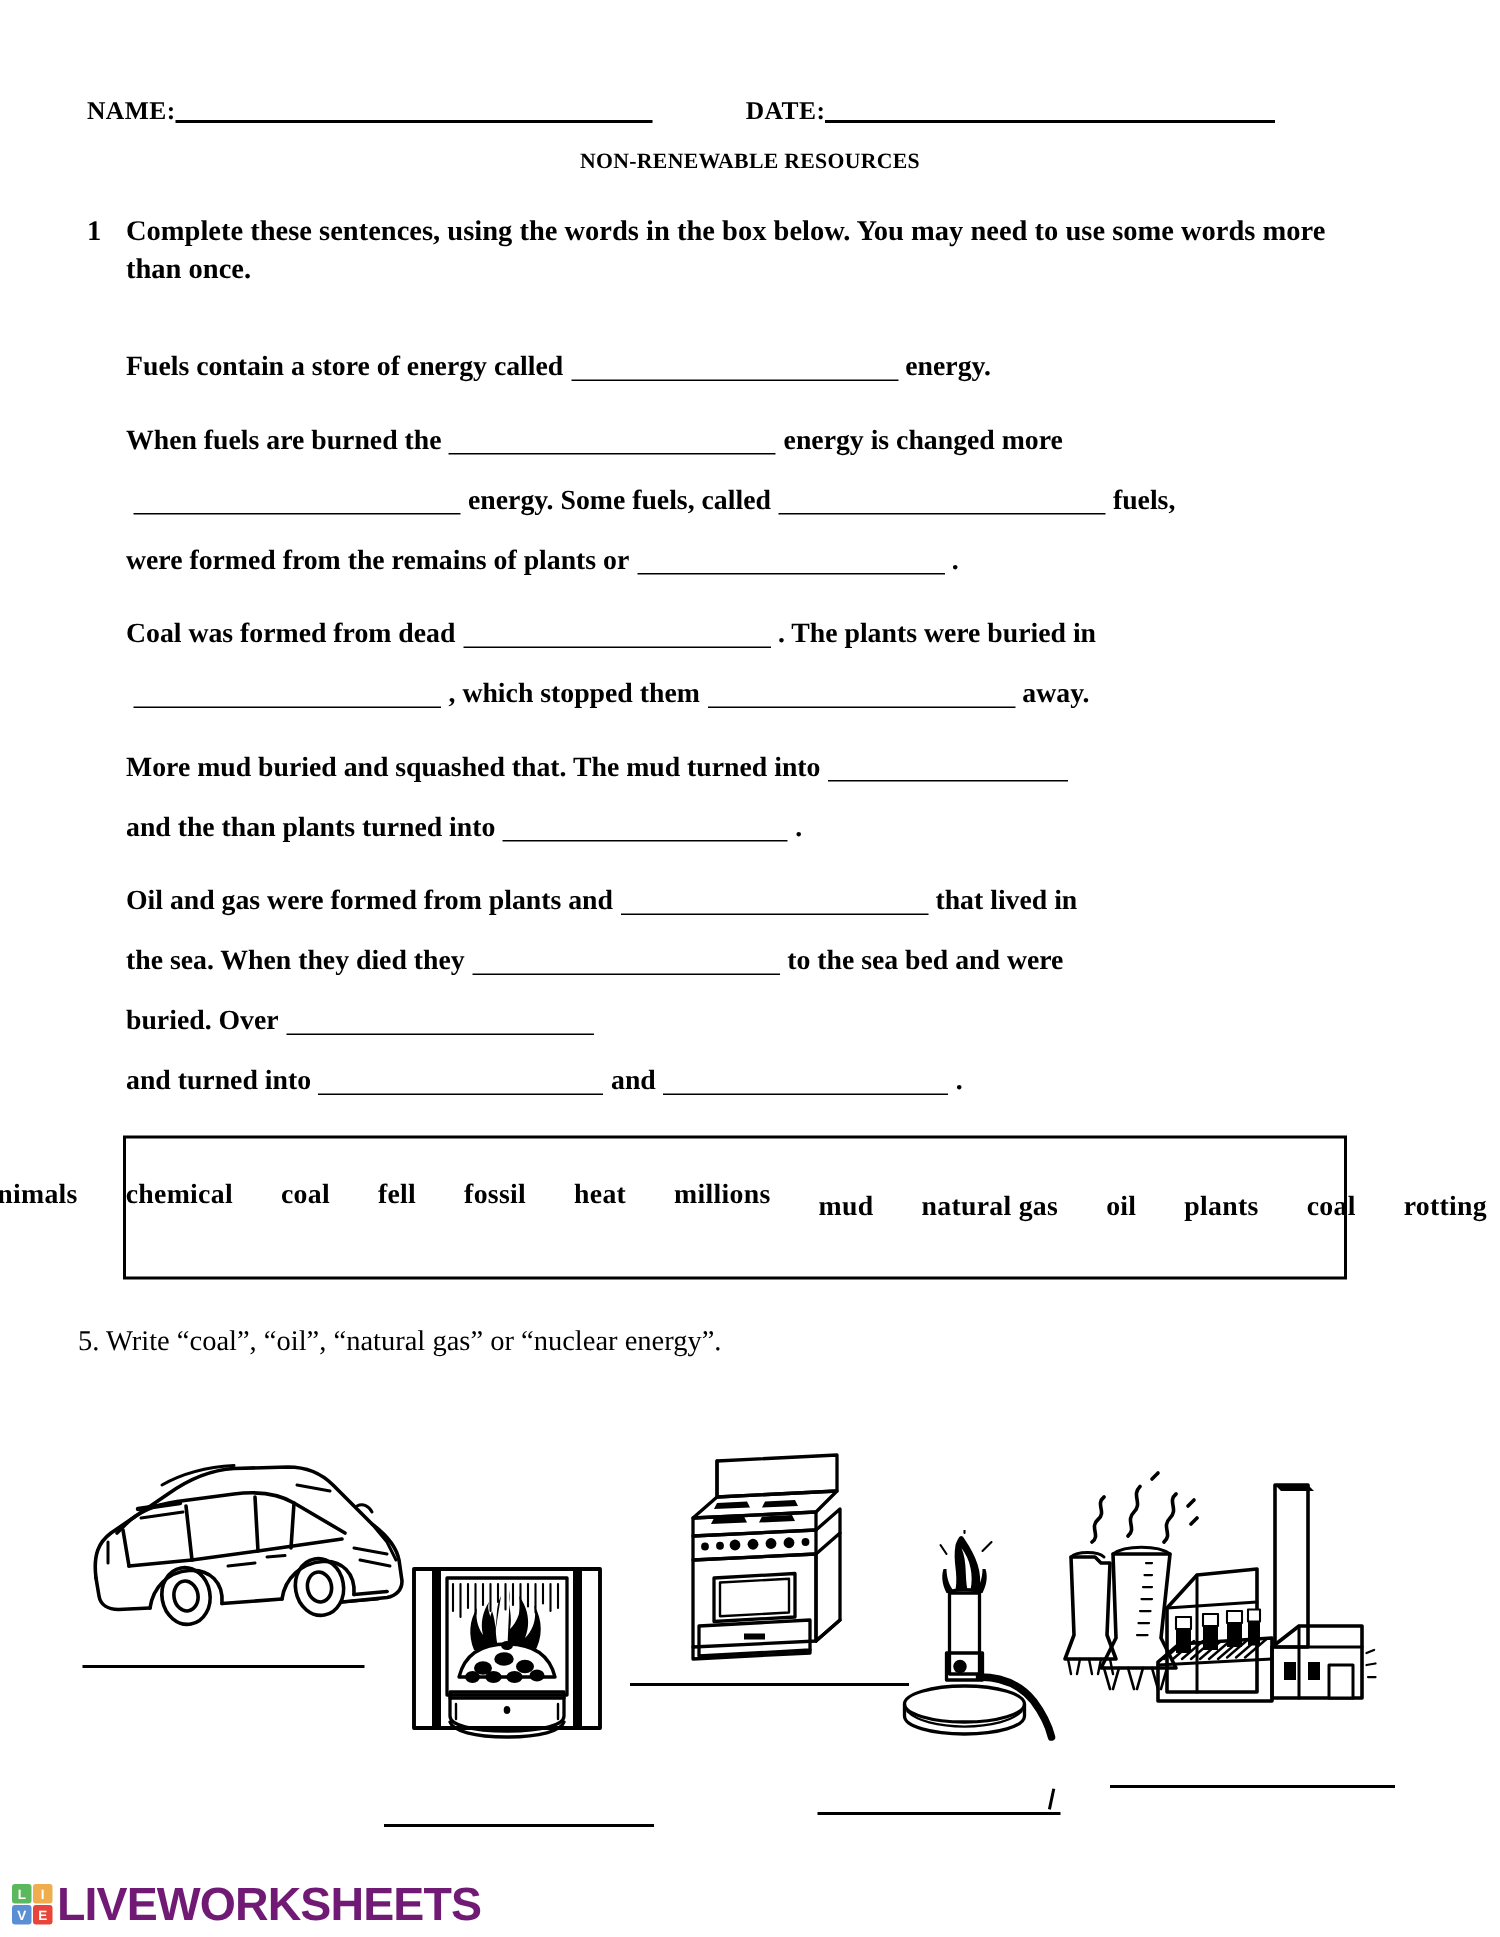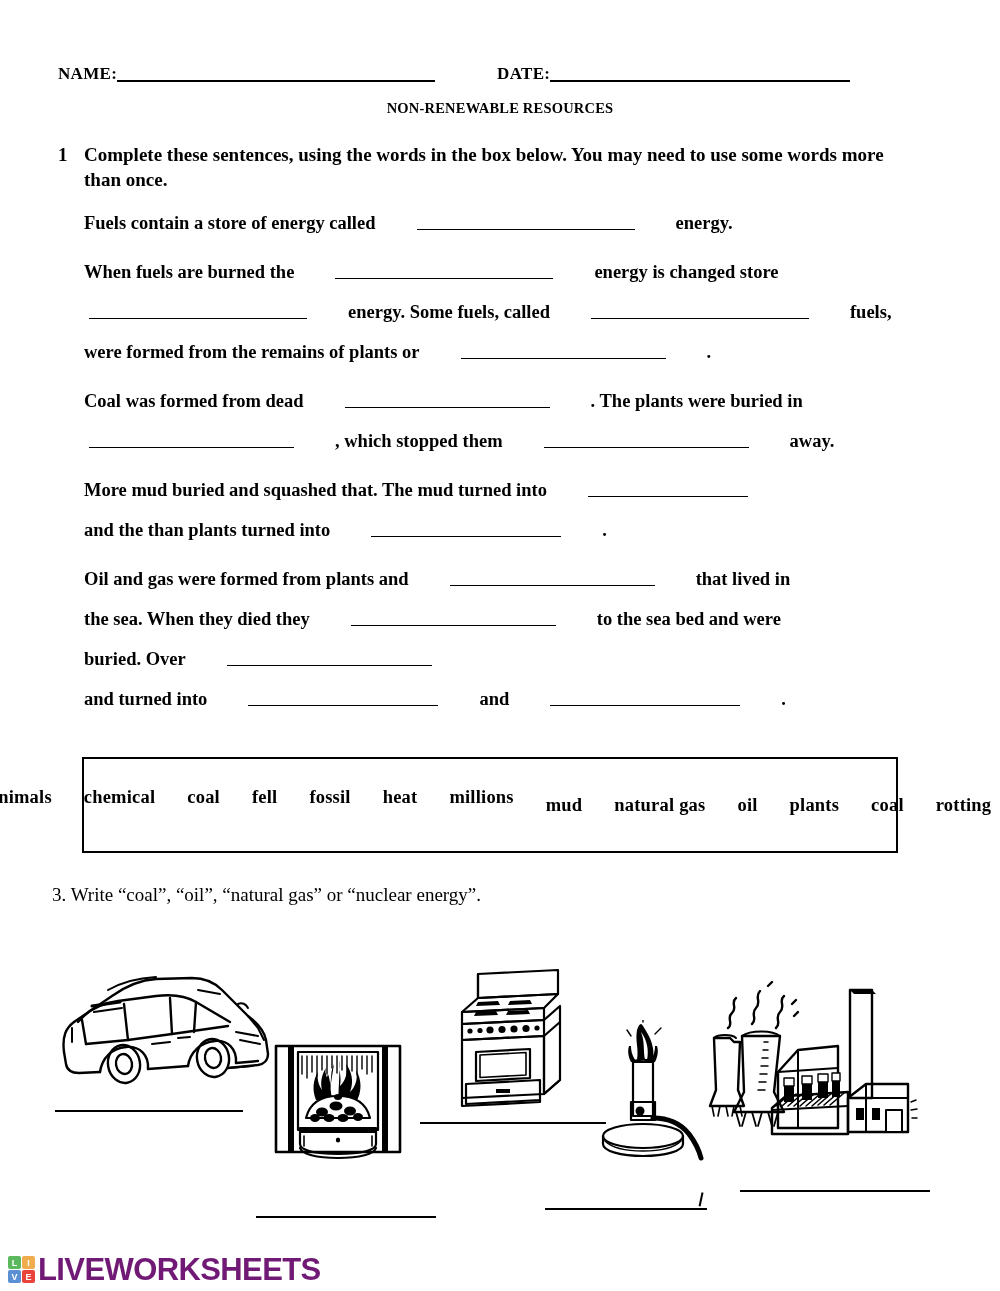--- a/index.html
+++ b/index.html
@@ -77,23 +77,22 @@
     position: absolute;
     top: 214px; left: 84px; right: 40px;
     font-size: 18.5px;
     font-weight: bold;
     line-height: 1;
   }
   .para { margin-bottom: 9px; }
   .sline {
     height: 40px;
     display: flex;
-    align-items: flex-start;
+    align-items: flex-end;
     white-space: nowrap;
-    gap: 36px;
   }
   .sline span.t { display: inline-block; }
   .blank {
     display: inline-block;
     border-bottom: 1.6px solid #000;
     height: 15px;
     margin: 0 5px;
     vertical-align: bottom;
   }
   .b-xl { width: 218px; }
@@ -220,21 +219,21 @@
         <div class="sline">
           <span class="t">Fuels contain a store of energy called</span>
           <span class="blank b-xl"></span>
           <span class="t">energy.</span>
         </div>
       </div>
       <div class="para">
         <div class="sline">
           <span class="t">When fuels are burned the</span>
           <span class="blank b-xl"></span>
-          <span class="t">energy is changed store</span>
+          <span class="t">energy is changed more</span>
         </div>
         <div class="sline">
           <span class="blank b-xl"></span>
           <span class="t">energy. Some fuels, called</span>
           <span class="blank b-xl"></span>
           <span class="t">fuels,</span>
         </div>
         <div class="sline">
           <span class="t">were formed from the remains of plants or</span>
           <span class="blank b-lg"></span>
@@ -303,21 +302,21 @@
       <div class="wb-row">
         <span class="wb-word">mud</span>
         <span class="wb-word">natural gas</span>
         <span class="wb-word">oil</span>
         <span class="wb-word">plants</span>
         <span class="wb-word">coal</span>
         <span class="wb-word">rotting</span>
       </div>
     </div>
 
-  <div class="q2">3. Write “coal”, “oil”, “natural gas” or “nuclear energy”.</div>
+  <div class="q2">5. Write “coal”, “oil”, “natural gas” or “nuclear energy”.</div>
 
   <div class="ill ill-car">
     <svg viewBox="0 0 230 155" width="230" height="155" fill="none" stroke="#000" stroke-width="2.4" stroke-linejoin="round" stroke-linecap="round">
       <path d="M12 92 C10 76 14 68 22 62 L60 36 C74 26 88 20 104 19 L140 18 C152 18 162 22 170 30 L196 56 C204 62 212 70 214 80 L216 94 C216 100 212 104 206 105 L176 108"></path>
       <path d="M12 92 L14 104 C15 110 20 113 27 113 L48 112"></path>
       <path d="M48 112 C50 98 60 88 74 87 C88 86 97 95 96 109"></path>
       <path d="M96 109 L136 106"></path>
       <path d="M136 106 C138 92 149 82 163 81 C176 80 185 89 184 103"></path>
       <path d="M184 103 L206 101"></path>
       <ellipse cx="72" cy="104" rx="16" ry="19" transform="rotate(-10 72 104)"></ellipse>

